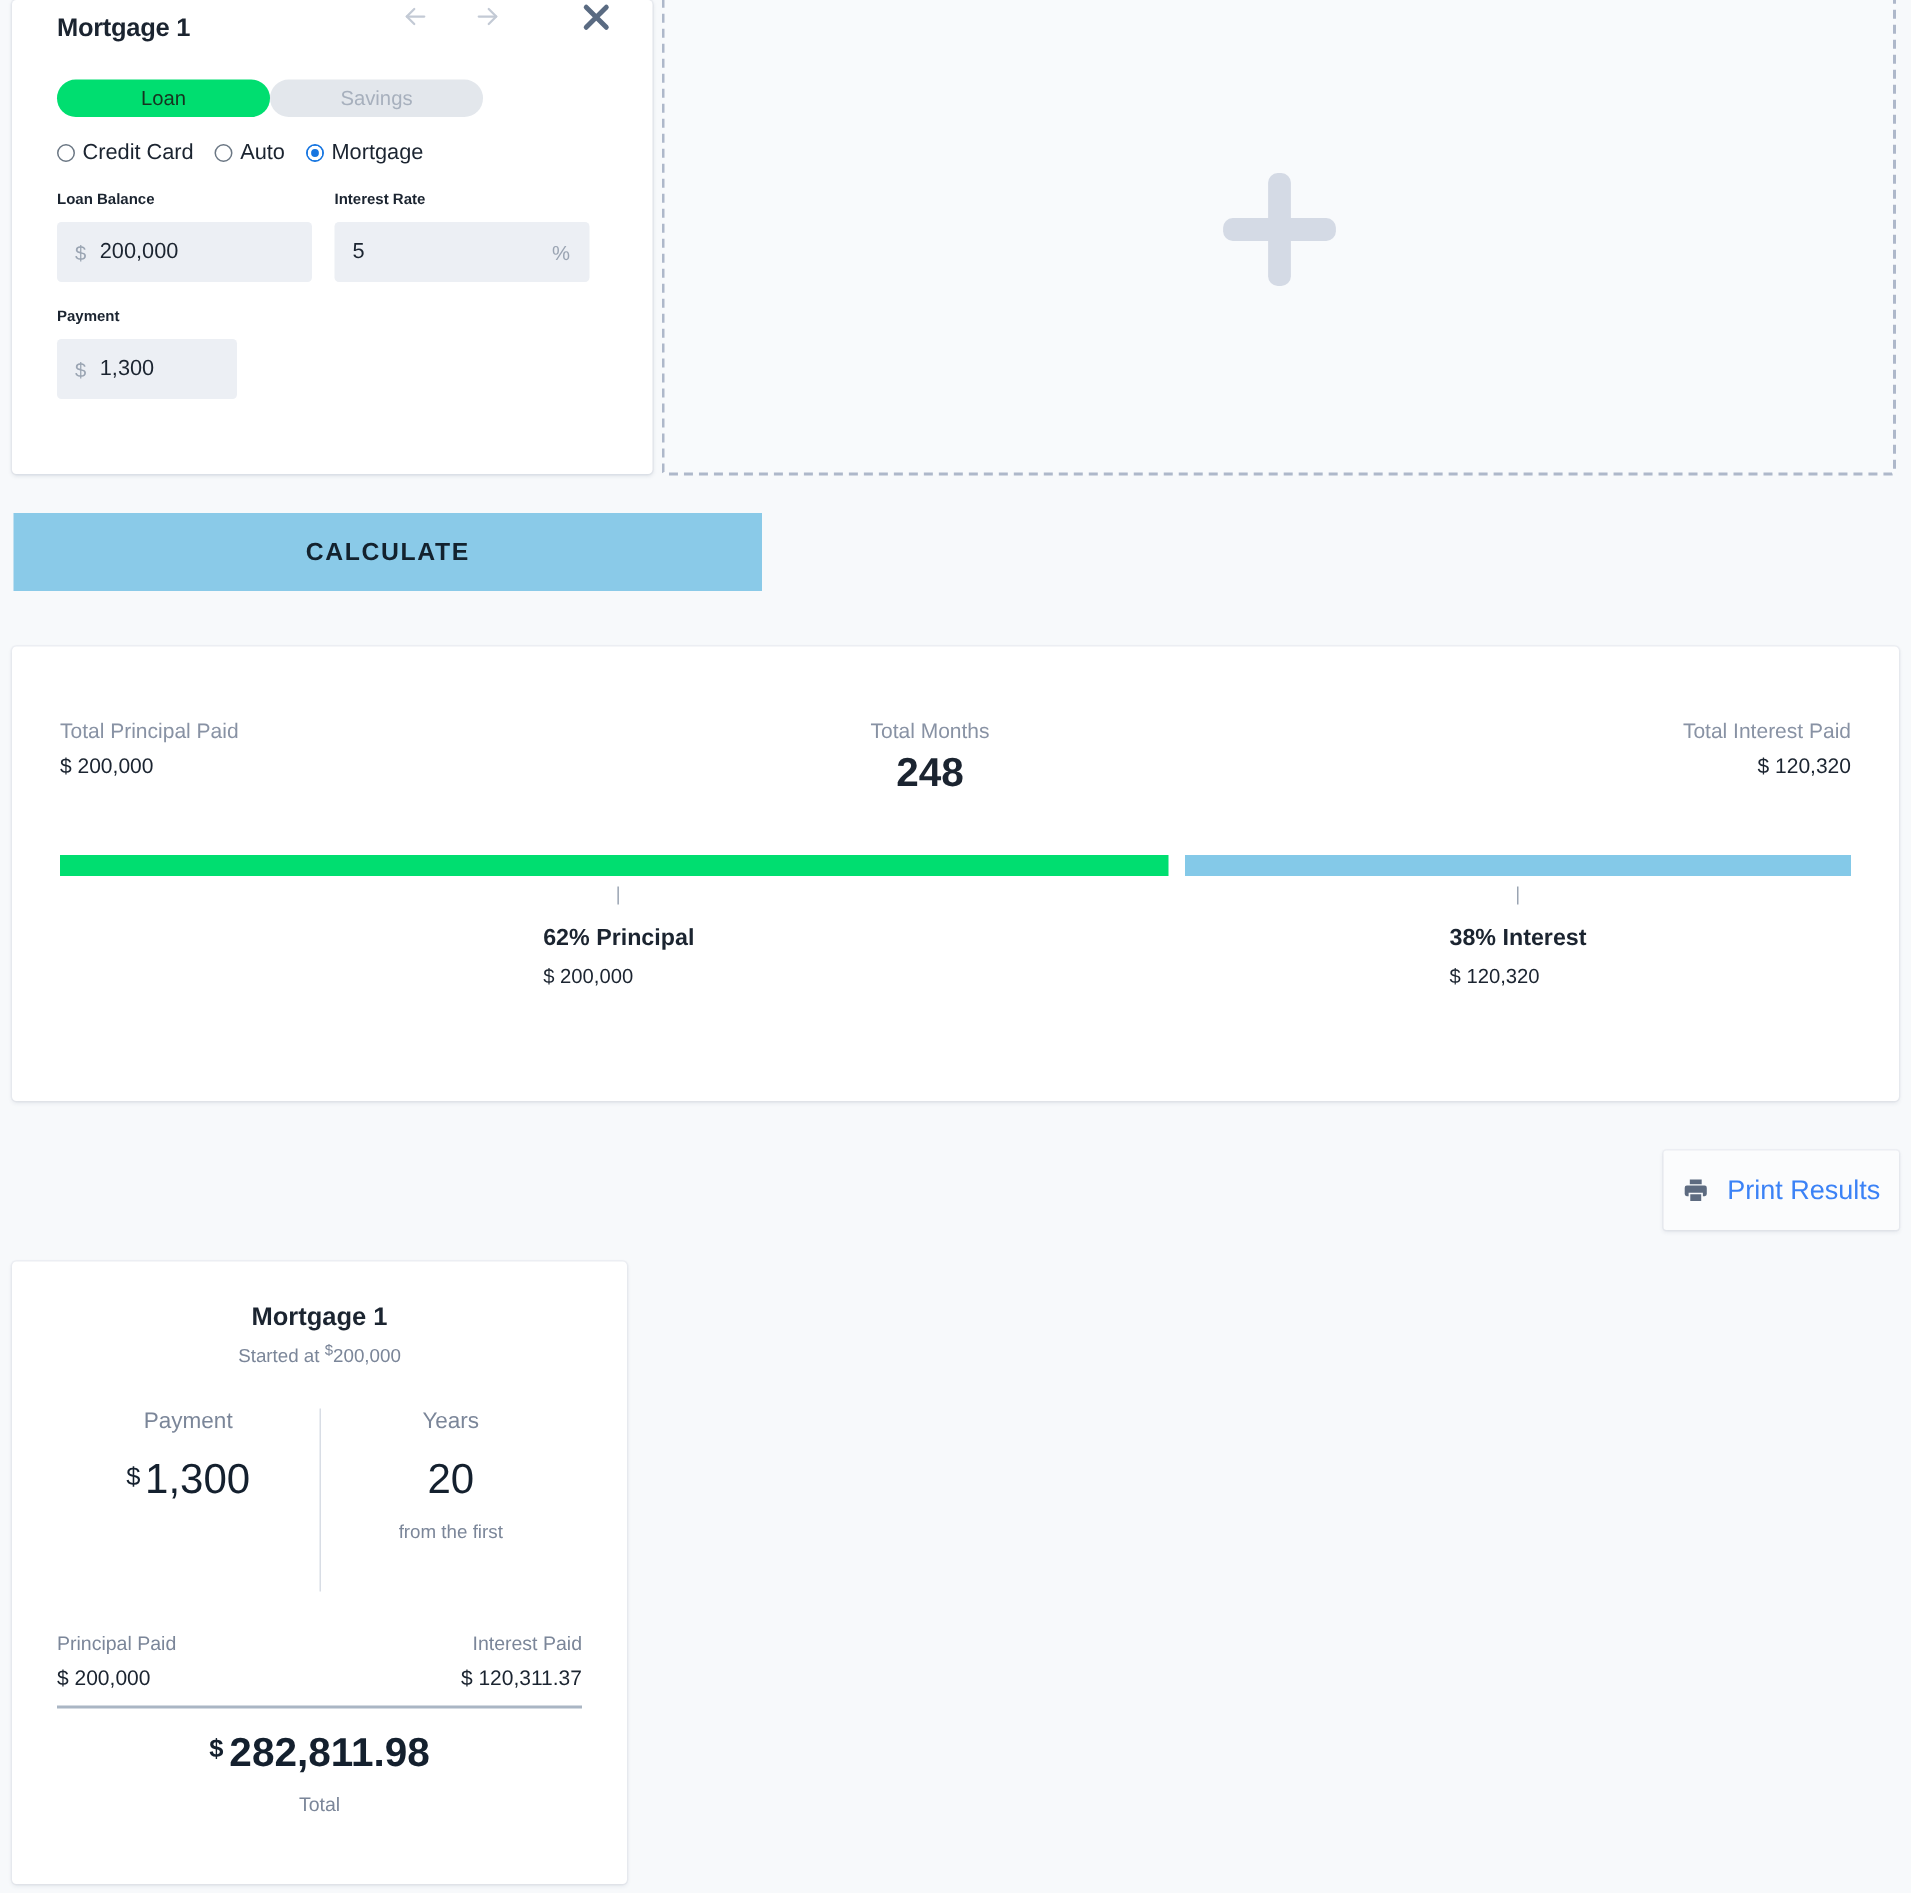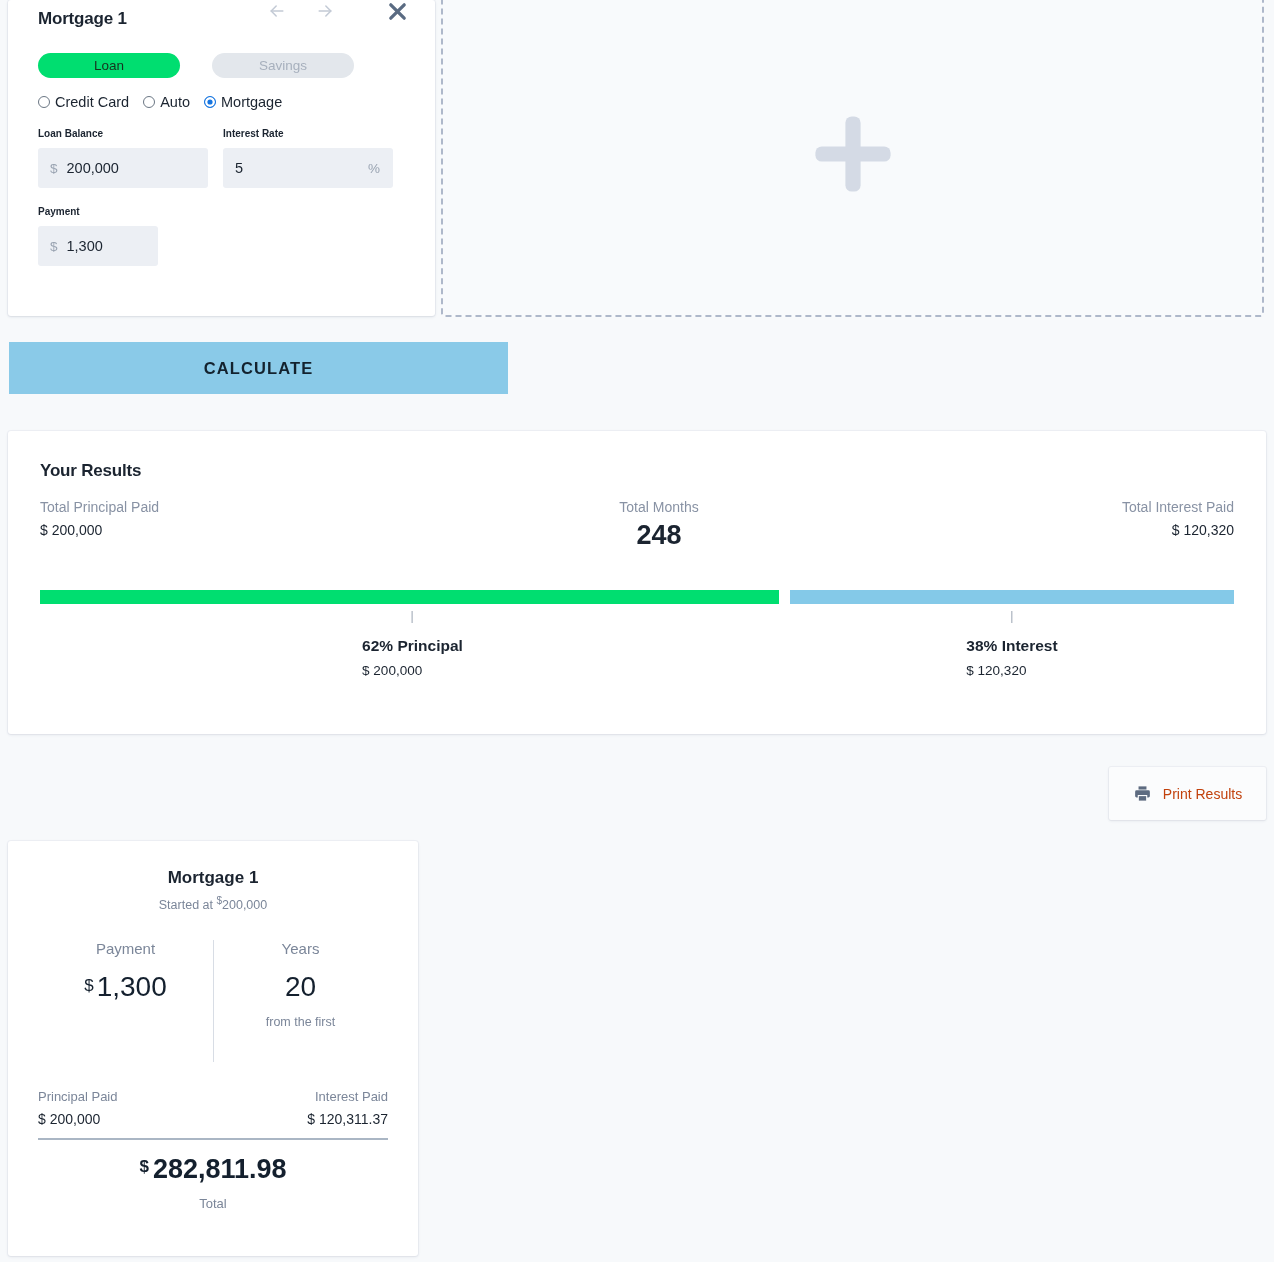--- a/index.html
+++ b/index.html
@@ -62,21 +62,20 @@
   .close-btn {
     width: 28px; height: 28px;
     display: flex; align-items: center; justify-content: center;
     color: #5a6b82;
     margin-left: 22px;
   }
 
   
   .toggle-row {
     display: flex;
-    gap: 32px;
     margin-top: 15px;
   }
   .toggle {
     width: 142px;
     height: 25px;
     border-radius: 13px;
     display: flex;
     align-items: center;
     justify-content: center;
     font-size: 13.5px;
@@ -193,21 +192,21 @@
     font-weight: bold;
     color: #1b2430;
     letter-spacing: -.2px;
   }
   .stats-row {
     position: relative;
     height: 82px;
     margin-top: 18px;
   }
   .stat-left  { position: absolute; left: 0;   top: 0; text-align: left; }
-  .stat-mid   { position: absolute; left: 539px; top: 0; text-align: center; width: 160px; }
+  .stat-mid   { position: absolute; left: 500px; top: 0; text-align: center; width: 160px; }
   .stat-right { position: absolute; right: 0;  top: 0; text-align: right; }
   .stat-label {
     font-size: 14px;
     color: #8892a4;
   }
   .stat-value {
     font-size: 14px;
     color: #1b2430;
     margin-top: 7px;
   }
@@ -258,22 +257,22 @@
   .print-btn {
     position: absolute;
     left: 1109px; top: 767px;
     width: 157px; height: 53px;
     background: #fbfcfd;
     box-shadow: 0 1px 3px rgba(40,60,90,.10), 0 0 0 1px rgba(40,60,90,.04);
     display: flex;
     align-items: center;
     justify-content: center;
     gap: 11px;
-    color: #c2410c;
-    font-size: 14px;
+    color: #3b82f6;
+    font-size: 18px;
     border-radius: 2px;
   }
   .printer-icon { color: #5d6b80; display: flex; }
 
   
   .summary-card {
     position: absolute;
     left: 8px; top: 841px;
     width: 410px; height: 415px;
     background: #ffffff;
@@ -451,21 +450,20 @@
           </div>
         </div>
       </div>
 
     </div>
   </div>
 
   <button class="calc-btn">CALCULATE</button>
 
   <div class="results-card">
-    <div class="results-title">Your Results</div>
 
     <div class="stats-row">
       <div class="stat-left">
         <div class="stat-label">Total Principal Paid</div>
         <div class="stat-value">$ 200,000</div>
       </div>
       <div class="stat-mid">
         <div class="stat-label">Total Months</div>
         <div class="stat-value big">248</div>
       </div>

